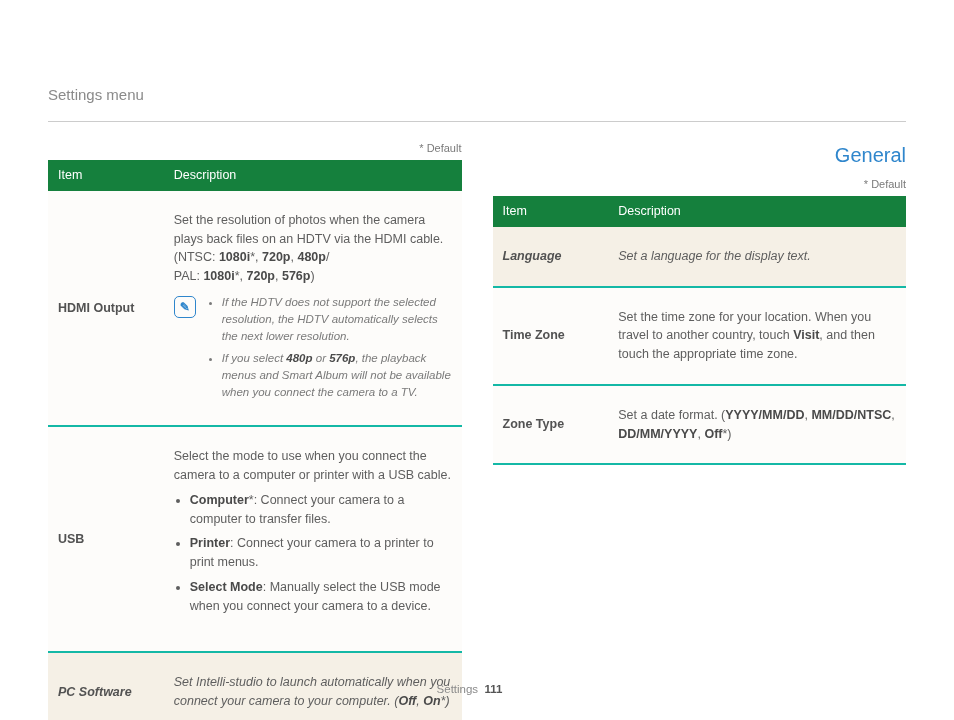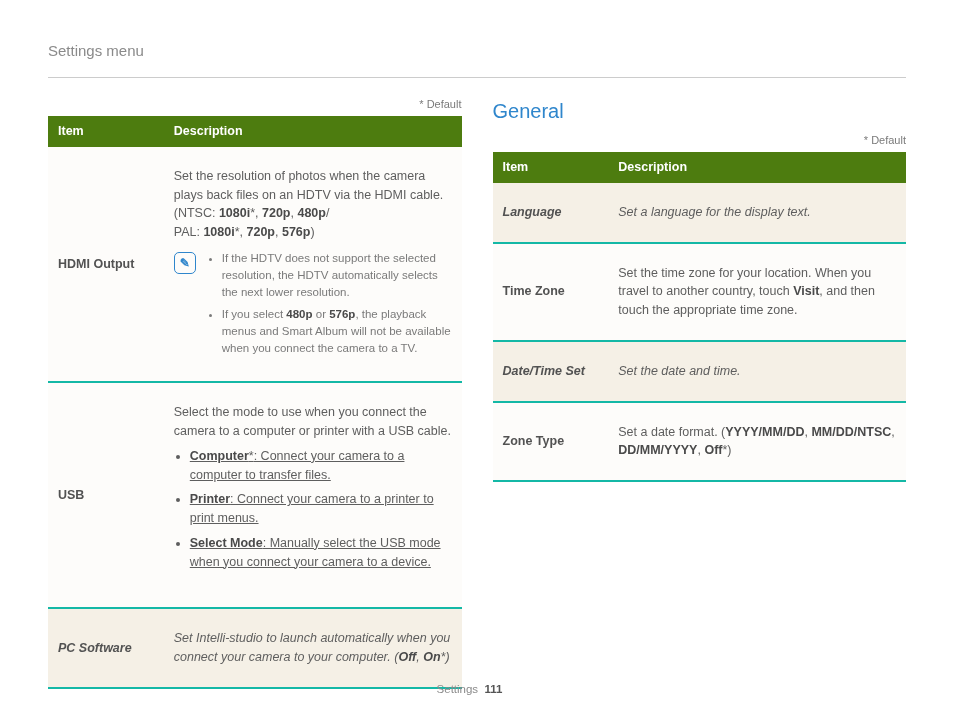--- a/index.html
+++ b/index.html
@@ -18,50 +18,52 @@
   .page {
     padding: 40px 48px 20px 48px;
   }
   .header {
     color: #8a8a8a;
     font-size: 15px;
     font-weight: 300;
     padding-bottom: 14px;
     border-bottom: 1px solid #ccc;
     margin-bottom: 18px;
+    margin-top: 44px;
   }
   .columns {
     display: flex;
     gap: 31px;
   }
   .col {
     flex: 1 1 0;
     min-width: 0;
   }
   .section-title {
     color: #2f86cc;
     font-size: 20px;
     font-weight: 400;
     margin: 0 0 6px 0;
+    text-align: right;
   }
   .default-note {
     text-align: right;
     font-size: 11px;
     color: #7a7a7a;
     margin-bottom: 4px;
   }
   table.settings {
     width: 100%;
     border-collapse: collapse;
     table-layout: fixed;
   }
   table.settings th {
-    background: #4d7c0f;
+    background: #15803d;
     color: #fff;
-    font-weight: 700;
+    font-weight: 400;
     text-align: left;
     padding: 6px 10px;
     font-size: 12.5px;
   }
   table.settings th.item-col { width: 28%; }
   table.settings td {
     padding: 20px 10px;
     font-size: 12.5px;
     vertical-align: top;
     border-bottom: 2px solid #14b8a6;
@@ -92,26 +94,26 @@
     display: flex;
     align-items: center;
     justify-content: center;
     margin-top: 2px;
   }
   ul.note-list {
     margin: 0;
     padding-left: 16px;
     font-size: 11.5px;
     color: #7a7a7a;
+    font-style: italic;
   }
   ul.note-list li { margin-bottom: 4px; }
   ul.bullet-list {
     margin: 6px 0 16px 0;
     padding-left: 16px;
-    text-decoration: underline;
   }
   ul.bullet-list li { margin-bottom: 6px; }
   .b { font-weight: bold; color: #4a4a4a; }
   .footer {
     position: absolute;
     bottom: 22px;
     left: 0;
     right: 15px;
     text-align: center;
     font-size: 11.5px;
@@ -188,24 +190,20 @@
         <tr class="alt">
           <td class="item-cell">Language</td>
           <td>Set a language for the display text.</td>
         </tr>
         <tr>
           <td class="item-cell">Time Zone</td>
           <td>
             <span>Set the time zone for your location. When you travel to another country, touch </span><span class="b">Visit</span><span>, and then touch the appropriate time zone.</span>
           </td>
         </tr>
-        <tr class="alt">
-          <td class="item-cell">Date/Time Set</td>
-          <td>Set the date and time.</td>
-        </tr>
         <tr>
           <td class="item-cell">Zone Type</td>
           <td>
             <span>Set a date format. (</span><span class="b">YYYY/MM/DD</span><span>, </span><span class="b">MM/DD/NTSC</span><span>, </span><span class="b">DD/MM/YYYY</span><span>, </span><span class="b">Off</span><span>*</span><span>)</span>
           </td>
         </tr>
       </tbody>
         </table>
     </div>
   </div>

